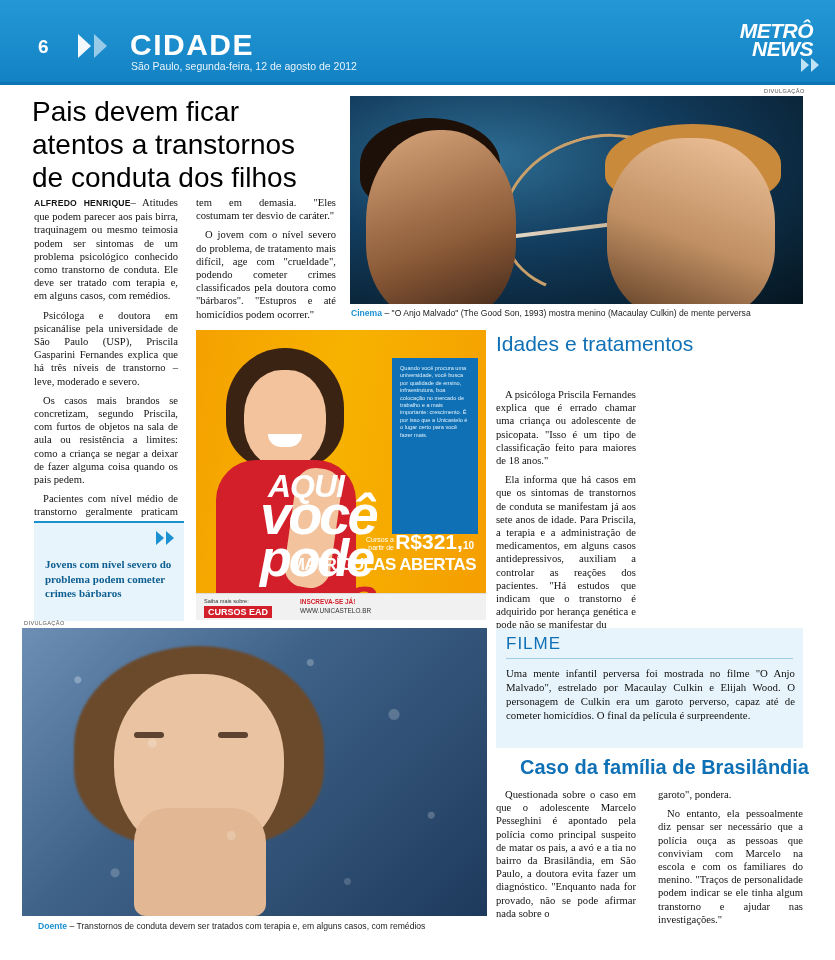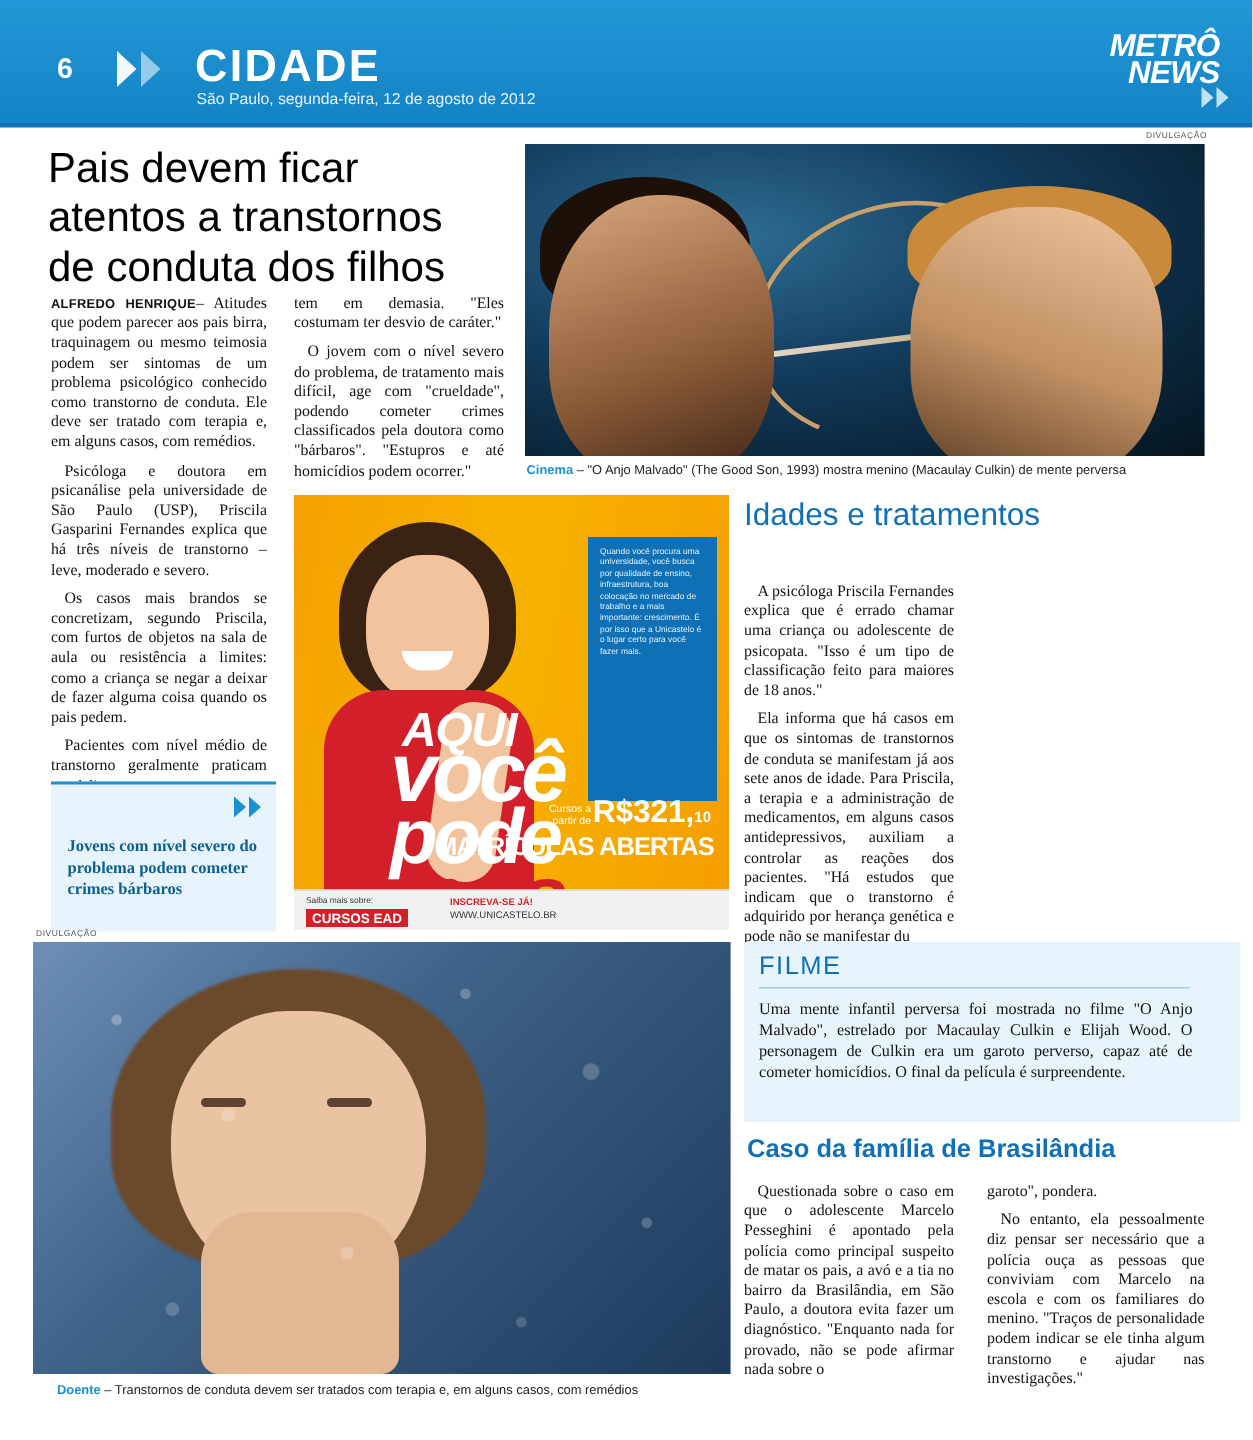--- a/index.html
+++ b/index.html
@@ -511,21 +511,20 @@
     color: #222;
   }
   .caption2 b { color: #1c91d1; margin-left: 16px; }
 
   
   .filme {
     position: absolute;
     left: 496px; top: 628px;
     width: 307px; height: 120px;
     background: #e8f4fb;
-    padding-left: 24px;
   }
   .filme .ftitle {
     position: absolute;
     left: 10px; top: 6px;
     font-family: "Liberation Sans", sans-serif;
     font-size: 17px;
     color: #0f70b6;
     letter-spacing: 1px;
   }
   .filme .frule {
@@ -540,23 +539,23 @@
     width: 289px;
     font-family: "Liberation Serif", serif;
     font-size: 10.8px;
     line-height: 14px;
     text-align: justify;
     color: #111;
   }
 
   
   #caso-title {
-    left: 498px; top: 756px;
+    left: 520px; top: 756px;
     width: 310px;
-    font-size: 17px;
+    font-size: 20px;
     font-weight: bold;
   }
   #col4 { left: 496px; top: 788px; width: 140px; }
   #col5 { left: 658px; top: 788px; width: 145px; }
 </style>
 </head>
 <body>
 
 <div class="page">
 

